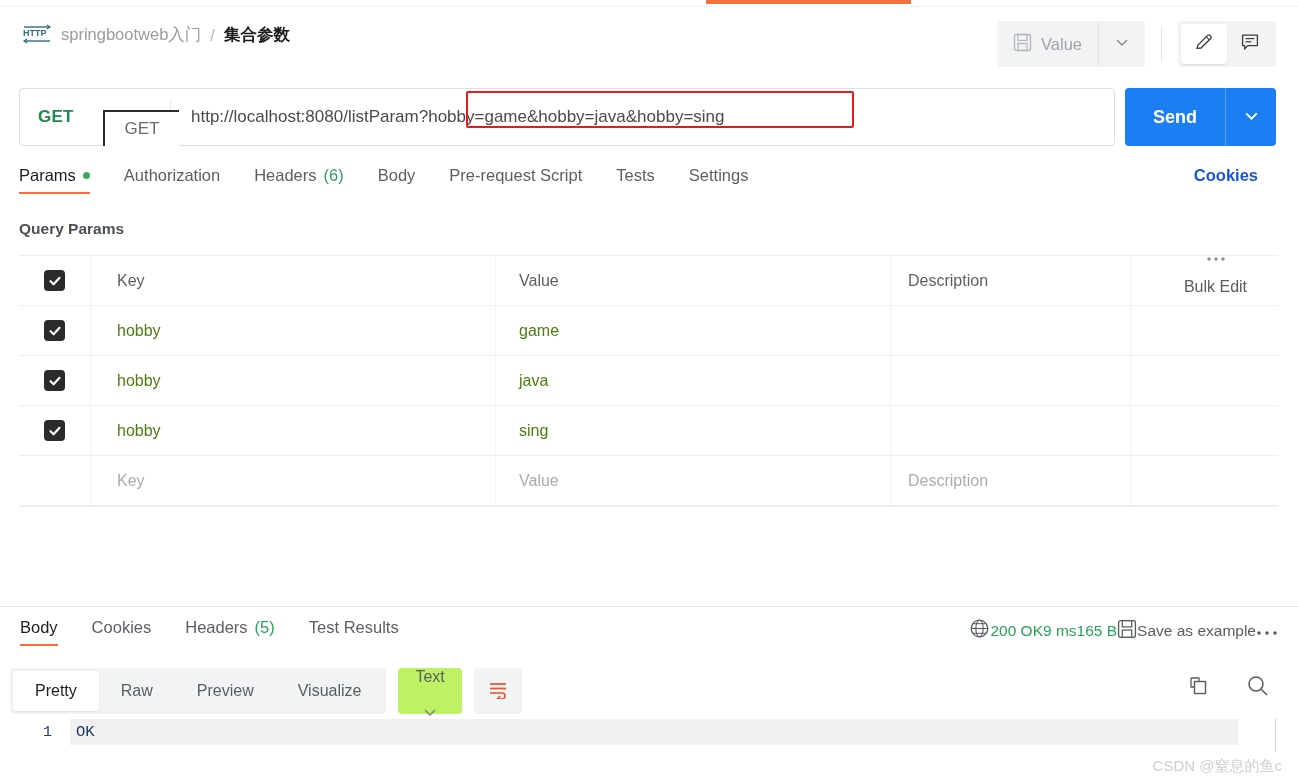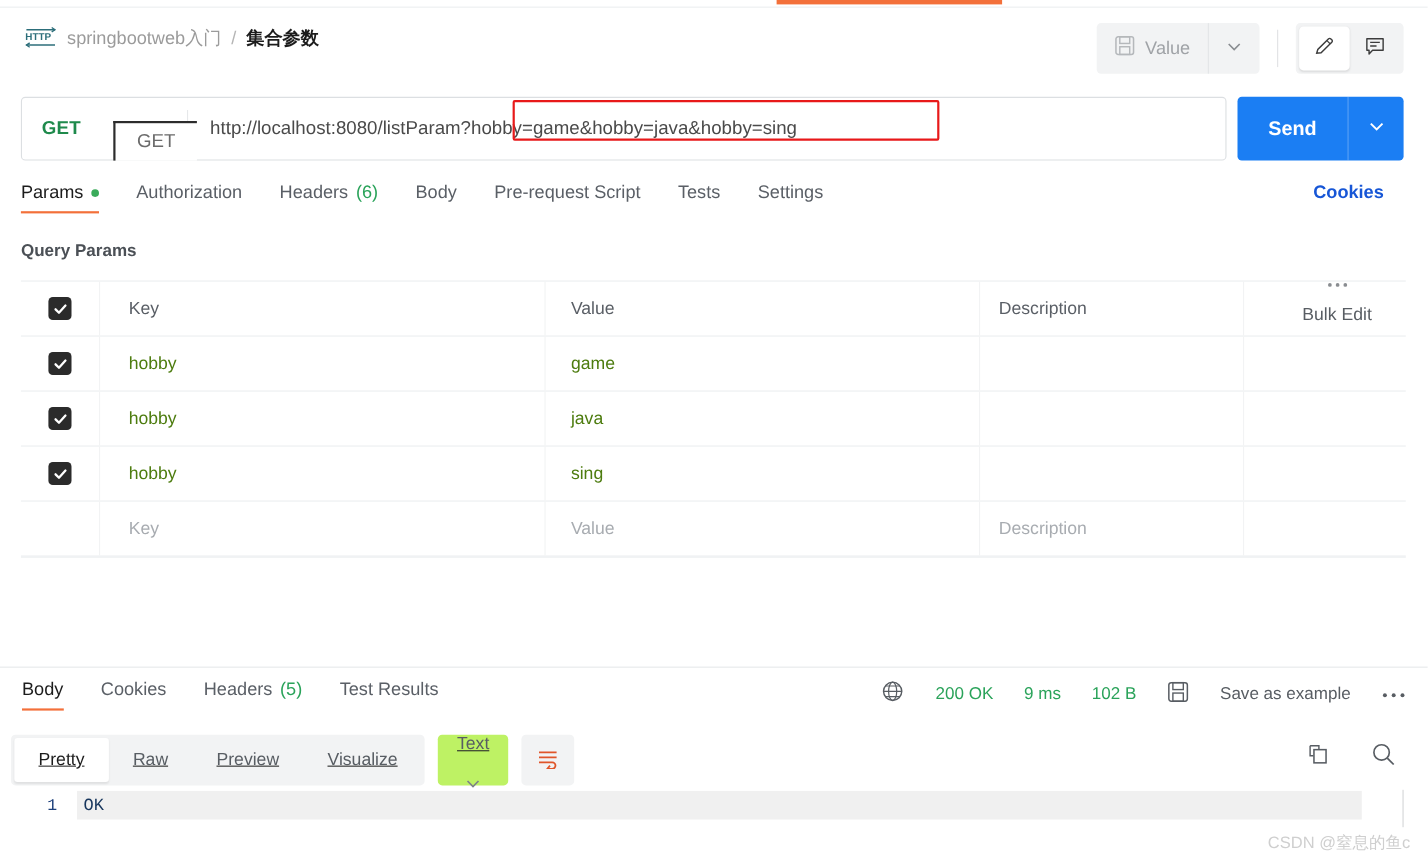--- a/index.html
+++ b/index.html
@@ -187,29 +187,29 @@
   .resp-div {
     position: absolute; left: 0; top: 606px; width: 1298px; height: 1px;
     background: #e6e8ea;
   }
   .resp-tabs {
     position: absolute; left: 10px; top: 618px; height: 34px;
     display: flex; align-items: flex-start;
   }
   .resp-meta {
     position: absolute; right: 20px; top: 618px;
-    display: flex; align-items: center; gap: 28px;
+    display: flex; align-items: center; gap: 0;
     font-size: 15.5px;
   }
   .meta-green { color: #2aa35a; }
   .meta-gray { color: #585d63; }
 
   .viewbar {
     position: absolute; left: 10px; top: 668px;
-    display: flex; align-items: center; gap: 12px; text-decoration: underline;
+    display: flex; align-items: center; gap: 12px;
   }
   .segment {
     display: flex; align-items: center;
     background: #f2f3f4; border-radius: 4px; height: 46px; padding: 3px;
   }
   .seg {
     padding: 0 22px; height: 40px; border-radius: 3px;
     display: flex; align-items: center; font-size: 16px; color: #585d63;
     cursor: pointer;
   }
@@ -502,21 +502,21 @@
       <svg width="21" height="21" viewBox="0 0 21 21">
         <circle cx="10.5" cy="10.5" r="8.3" fill="none" stroke="#585d63" stroke-width="1.3"></circle>
         <ellipse cx="10.5" cy="10.5" rx="3.7" ry="8.3" fill="none" stroke="#585d63" stroke-width="1.1"></ellipse>
         <line x1="2.2" y1="10.5" x2="18.8" y2="10.5" stroke="#585d63" stroke-width="1.1"></line>
         <line x1="3.9" y1="5.7" x2="17.1" y2="5.7" stroke="#585d63" stroke-width="1"></line>
         <line x1="3.9" y1="15.3" x2="17.1" y2="15.3" stroke="#585d63" stroke-width="1"></line>
       </svg>
     </span>
     <span class="meta-green">200 OK</span>
     <span class="meta-green">9 ms</span>
-    <span class="meta-green">102 B</span>
+    <span class="meta-green">165 B</span>
     <span>
       <svg width="20" height="20" viewBox="0 0 19 19">
         <rect x="1.5" y="1.5" width="16" height="16" rx="2" fill="none" stroke="#585d63" stroke-width="1.3"></rect>
         <rect x="5" y="1.5" width="9" height="6" fill="none" stroke="#585d63" stroke-width="1.2"></rect>
         <rect x="5" y="10.5" width="9" height="7" fill="none" stroke="#585d63" stroke-width="1.2"></rect>
       </svg>
     </span>
     <span class="meta-gray">Save as example</span>
     <span>
       <svg width="22" height="6" viewBox="0 0 22 6">

